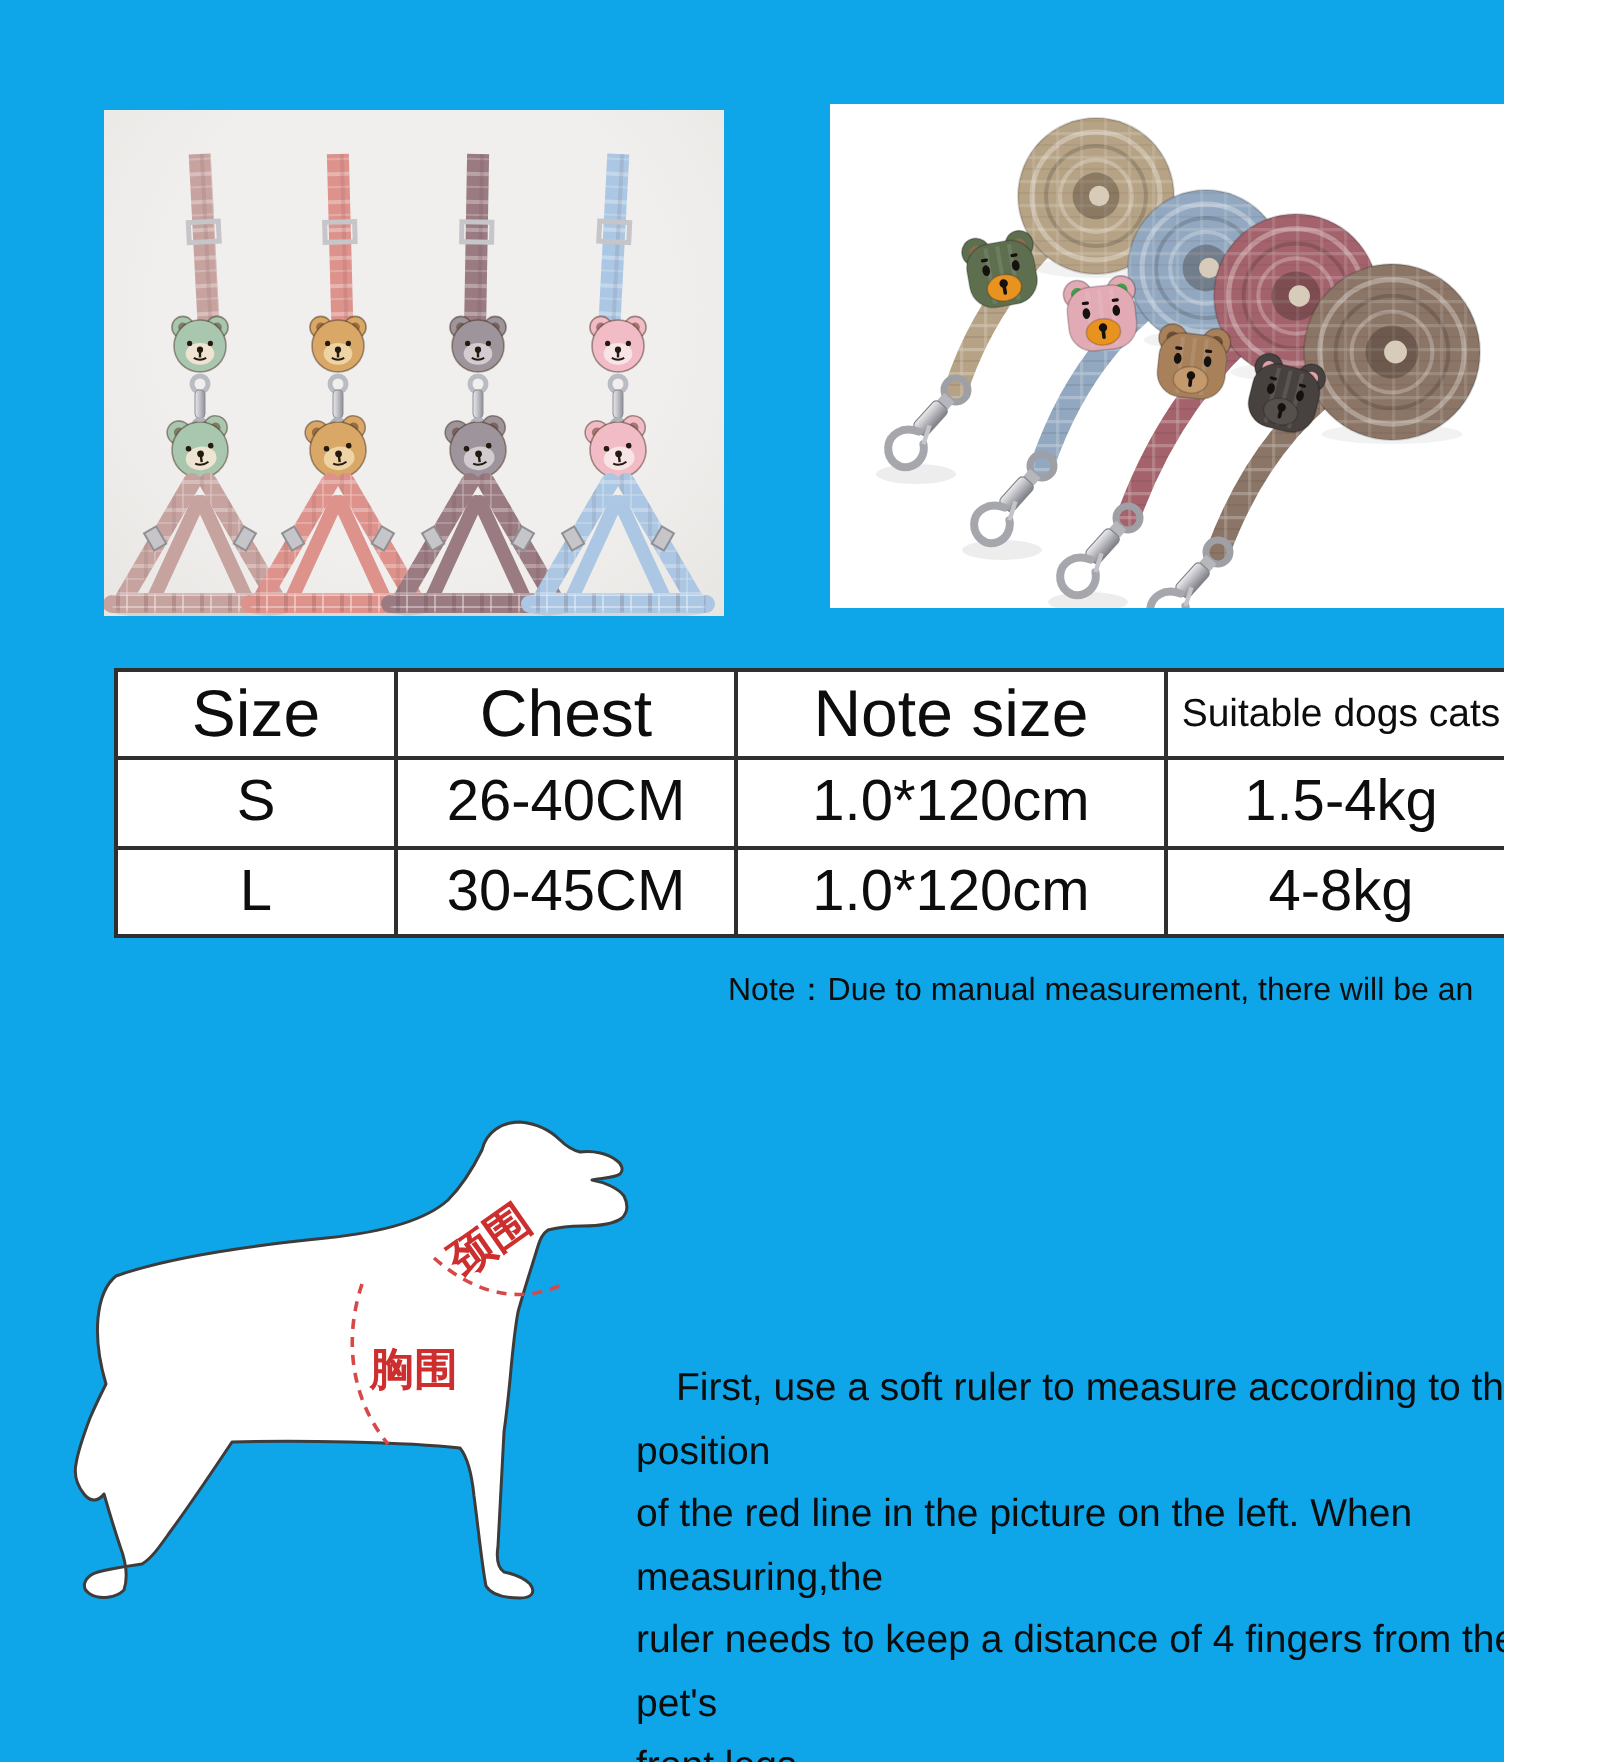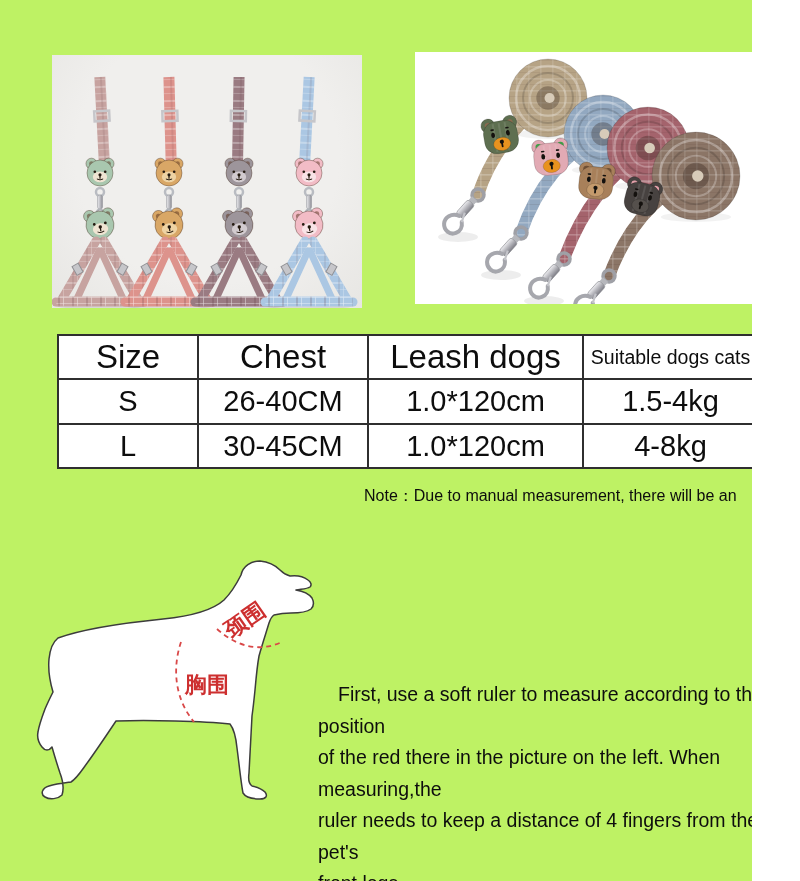--- a/index.html
+++ b/index.html
@@ -1,16 +1,16 @@
 <!DOCTYPE html>
 <html><head>
 <meta charset="utf-8">
 <style>
   html,body{margin:0;padding:0;background:#fff;}
-  #page{position:relative;width:752px;height:881px;background:#bef264;overflow:hidden;
+  #page{position:relative;width:752px;height:881px;background:#0ea5e9;overflow:hidden;
         font-family:"Liberation Sans","DejaVu Sans",sans-serif;color:#111;}
   .abs{position:absolute;}
 
   
   #harness-photo{left:52px;top:55px;width:310px;height:253px;
      background:radial-gradient(ellipse at 50% 40%, #f0efed 60%, #e7e6e3 100%);}
   #leash-photo{left:415px;top:52px;width:360px;height:252px;background:#ffffff;}
 
   
   #size-table-wrap{left:57px;top:334px;}
@@ -402,21 +402,21 @@
       <colgroup>
           <col class="c1">
           <col class="c2">
           <col class="c3">
           <col class="c4">
         </colgroup>
       <tbody>
           <tr class="hdr">
         <th class="h-big">Size</th>
         <th class="h-big">Chest</th>
-        <th class="h-big">Leash dogs</th>
+        <th class="h-big">Note size</th>
         <th class="h-small">Suitable dogs cats</th>
       </tr>
       <tr class="row1">
         <td>S</td>
         <td>26-40CM</td>
         <td>1.0*120cm</td>
         <td>1.5-4kg</td>
       </tr>
       <tr class="row2">
         <td>L</td>
@@ -427,21 +427,21 @@
     </tbody>
       </table>
   </div>
 
   <div id="note" class="abs">
     <div class="l1">Note：Due to manual measurement, there will be an</div>
   </div>
 
   <div id="instr-body" class="abs">
     <div class="l1">First, use a soft ruler to measure according to the position</div>
-    <div>of the red there in the picture on the left. When measuring,the</div>
+    <div>of the red line in the picture on the left. When measuring,the</div>
     <div>ruler needs to keep a distance of 4 fingers from the pet's</div>
     <div>front legs.</div>
   </div>
 
   <div id="dog-diagram" class="abs">
     <svg viewBox="0 0 298 262">
       <path fill="#ffffff" stroke-width="1.5" stroke-linejoin="round" stroke-linecap="round" d="M 213,22
            C 215,13 223,8 232,8
            C 242,9 248,13 252,17
            C 255,20 258,22 262,23

